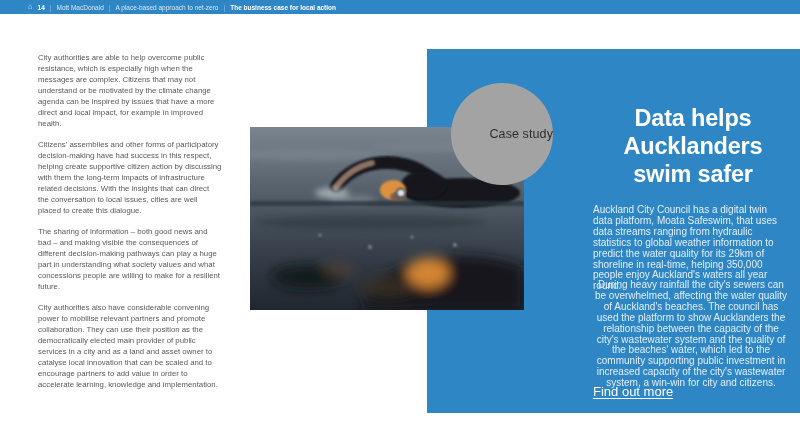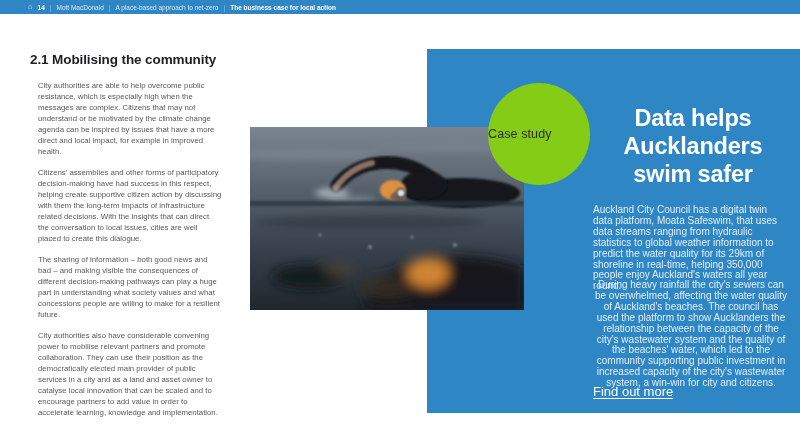--- a/index.html
+++ b/index.html
@@ -33,23 +33,23 @@
     position:absolute;left:427px;top:49px;width:373px;height:364px;
     background:#2e86c5;
   }
   
   .photo{
     position:absolute;left:250px;top:127px;width:274px;height:183px;
     margin:0;overflow:hidden;
   }
   
   .badge{
-    position:absolute;left:488px;top:83px;width:102px;height:102px;
-    border-radius:50%;background:#84cc16;
-    display:flex;align-items:center;justify-content:flex-start;
+    position:absolute;left:451px;top:83px;width:102px;height:102px;
+    border-radius:50%;background:#a3a3a3;
+    display:flex;align-items:center;justify-content:flex-end;
   }
   .badge span{font-size:12.5px;color:#2e2d2b;letter-spacing:.1px;}
   
   .cs-title{
     position:absolute;left:593px;top:104px;width:200px;margin:0;
     font-size:23.5px;line-height:28px;font-weight:700;color:#ffffff;
     letter-spacing:-.2px;
     text-align:center;
   }
   .cs-p{
@@ -74,21 +74,20 @@
     <span style="font-weight:700;color:#fff;">14</span>
     <span class="sep">|</span>
     <span>Mott MacDonald</span>
     <span class="sep">|</span>
     <span>A place-based approach to net-zero</span>
     <span class="sep">|</span>
     <span class="bold">The business case for local action</span>
   </header>
 
   <section class="left-col">
-    <h2>2.1 Mobilising the community</h2>
     <p>City authorities are able to help overcome public resistance, which is especially high when the messages are complex. Citizens that may not understand or be motivated by the climate change agenda can be inspired by issues that have a more direct and local impact, for example in improved health.</p>
     <p>Citizens' assemblies and other forms of participatory decision-making have had success in this respect, helping create supportive citizen action by discussing with them the long-term impacts of infrastructure related decisions. With the insights that can direct the conversation to local issues, cities are well placed to create this dialogue.</p>
     <p>The sharing of information – both good news and bad – and making visible the consequences of different decision-making pathways can play a huge part in understanding what society values and what concessions people are willing to make for a resilient future.</p>
     <p>City authorities also have considerable convening power to mobilise relevant partners and promote collaboration. They can use their position as the democratically elected main provider of public services in a city and as a land and asset owner to catalyse local innovation that can be scaled and to encourage partners to add value in order to accelerate learning, knowledge and implementation.</p>
   </section>
 
   <div class="panel"></div>
 
   <figure class="photo">
     <svg viewBox="0 0 274 183" width="274" height="183" preserveAspectRatio="none">

